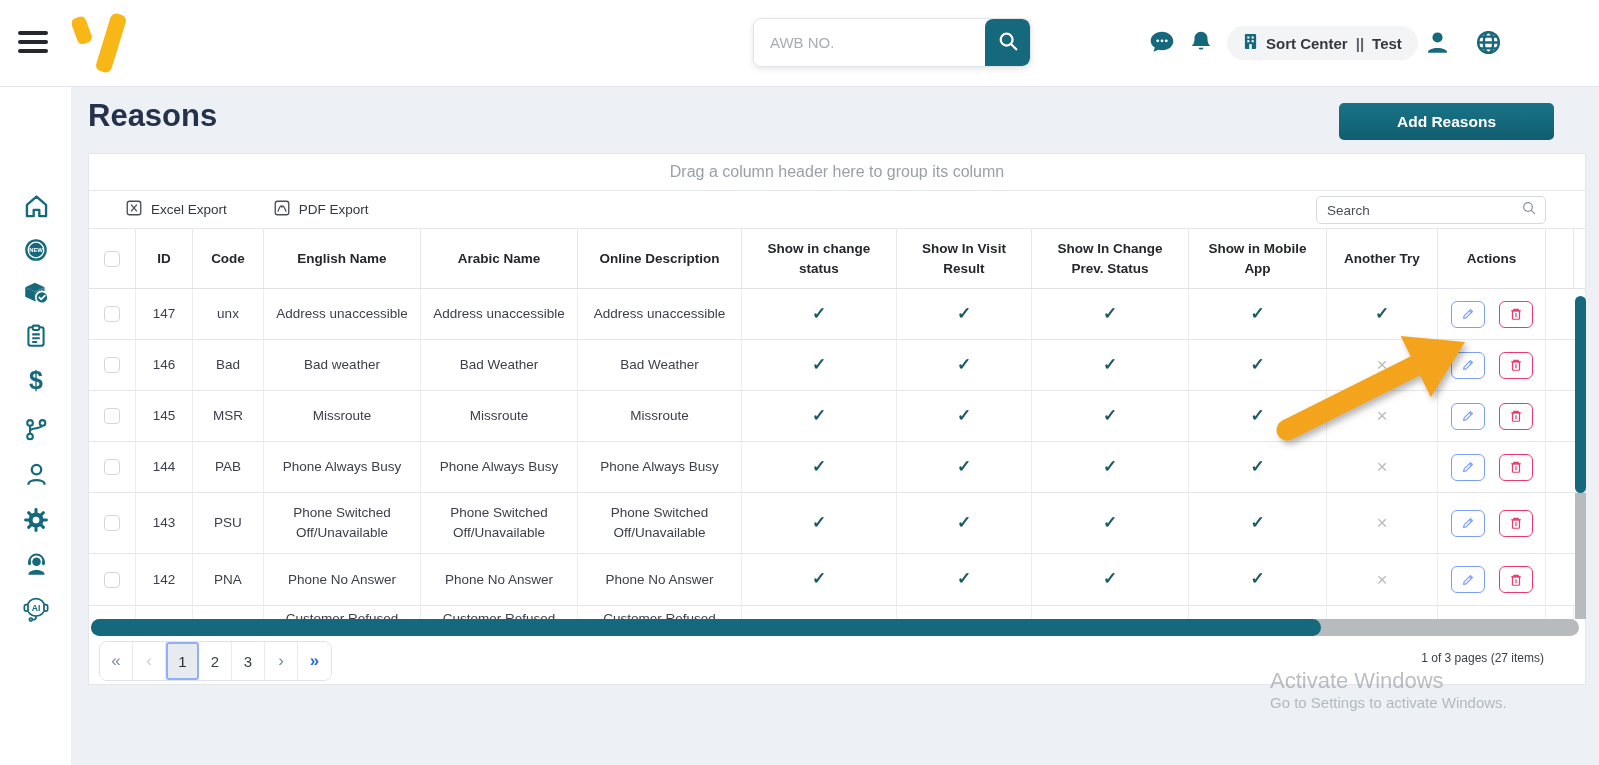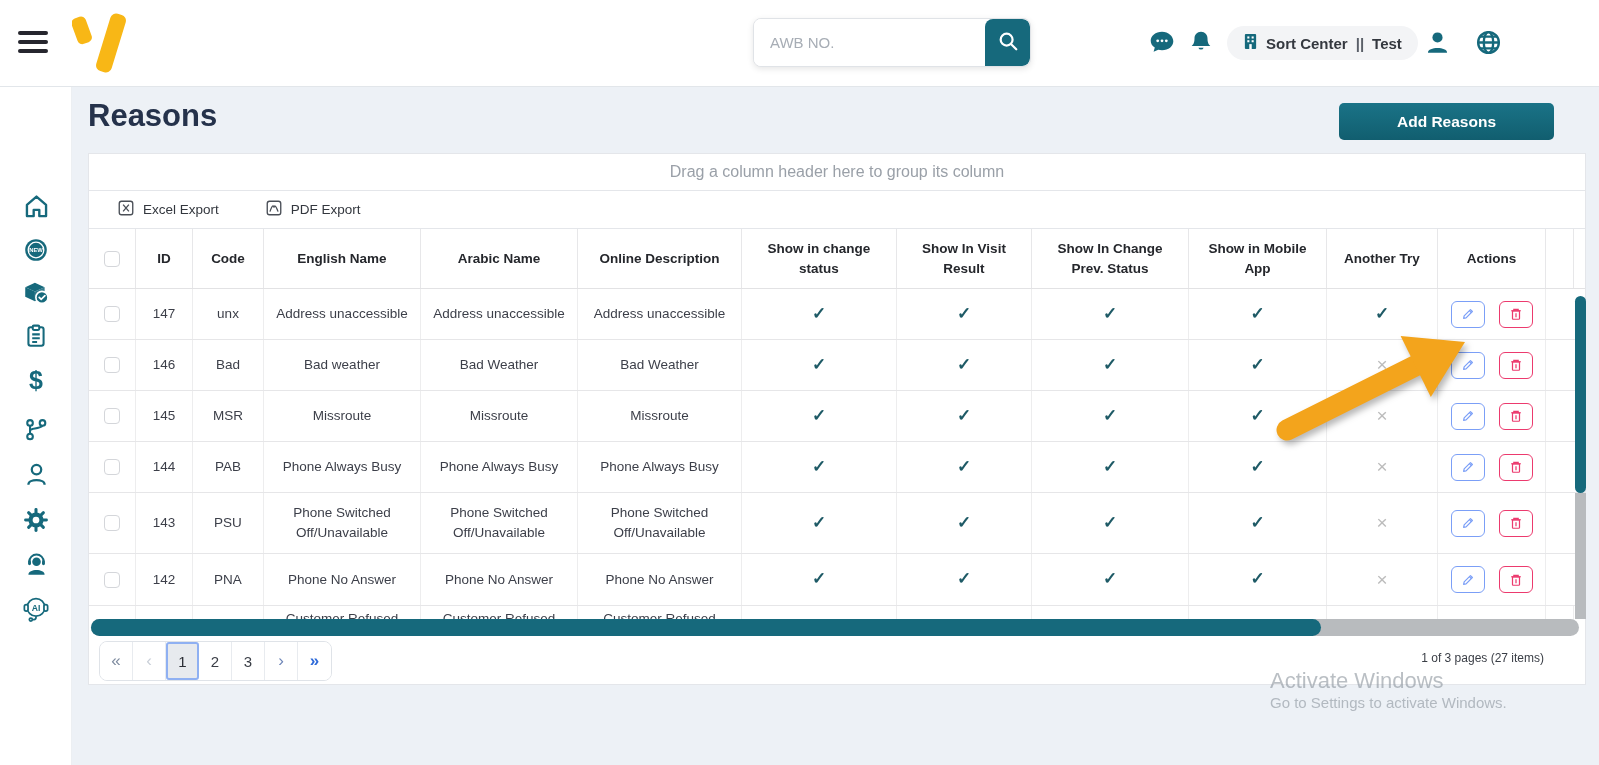--- a/index.html
+++ b/index.html
@@ -36,21 +36,21 @@
   .page-title { position:absolute; left:16px; top:11px; font-size:31px; font-weight:bold; color:var(--title-navy); }
   .add-btn { position:absolute; left:1267px; top:16px; width:215px; height:37px; border:none; border-radius:5px;
              background:linear-gradient(180deg,#1a7387,#115e6f); color:#fff; font-size:15.5px; font-weight:bold;
              cursor:pointer; font-family:"Liberation Sans", sans-serif; }
 
   
   .card { position:absolute; left:16px; top:66px; width:1498px; height:532px; background:#fff;
           border:1px solid #e4e6ea; }
   .group-hint { height:37px; display:flex; align-items:center; justify-content:center;
                 border-bottom:1px solid #e4e6ea; font-size:16px; color:#9aa0a8; }
-  .toolbar { height:38px; border-bottom:1px solid #e4e6ea; display:flex; align-items:center; padding:0 28px; position:relative; }
+  .toolbar { height:38px; border-bottom:1px solid #e4e6ea; display:flex; align-items:center; padding:0 36px; position:relative; }
   .export-btn { display:flex; align-items:center; gap:8px; font-size:13.5px; color:#33373e; margin-right:46px; cursor:pointer; }
   .tb-search { position:absolute; left:1227px; top:5px; width:230px; height:28px; border:1px solid #d6d9de;
                border-radius:5px; display:flex; align-items:center; padding:0 8px 0 10px; background:#fff; }
   .tb-search input { flex:1; border:none; outline:none; font-size:13.5px; color:#4a4e56; font-family:"Liberation Sans", sans-serif; }
   .tb-search input::placeholder { color:#4a4e56; }
 
   .grid-row { display:grid; grid-template-columns:47px 57px 71px 157px 157px 164px 155px 135px 157px 138px 111px 108px 28px; }
   .c { display:flex; align-items:center; justify-content:center; border-right:1px solid #ededee;
        text-align:center; padding:2px 8px; font-size:13.5px; color:#3c3f49; line-height:1.45; }
   .c:last-child { border-right:none; }
@@ -263,20 +263,29 @@
       </div>
       <div class="export-btn">
         <span>
           <svg viewBox="0 0 20 20" width="18" height="18" fill="none" stroke="#4a4f57" stroke-width="1.5">
               <rect x="2.5" y="2.5" width="15" height="15" rx="2.5"></rect>
               <path d="M5.5 14 C8 6.8 9.6 6.4 10 9.6 C10.4 6.5 12 6.9 14.5 14" stroke-width="1.4"></path>
             </svg>
         </span>
         <span>PDF Export</span>
       </div>
+      <div class="tb-search">
+        <input type="text" placeholder="Search" style="">
+        <span>
+          <svg width="16" height="16" viewBox="0 0 24 24" fill="none" stroke="#8a8f98" stroke-width="1.8" stroke-linecap="round">
+              <circle cx="10.5" cy="10.5" r="6.5"></circle>
+              <path d="M15.5 15.5 L20.5 20.5"></path>
+            </svg>
+        </span>
+      </div>
     </div>
 
     <div class="grid-row head-row">
       <div class="c">
           <span class="cb"></span>
         </div>
       <div class="c">ID</div>
       <div class="c">Code</div>
       <div class="c">English Name</div>
       <div class="c">Arabic Name</div>

